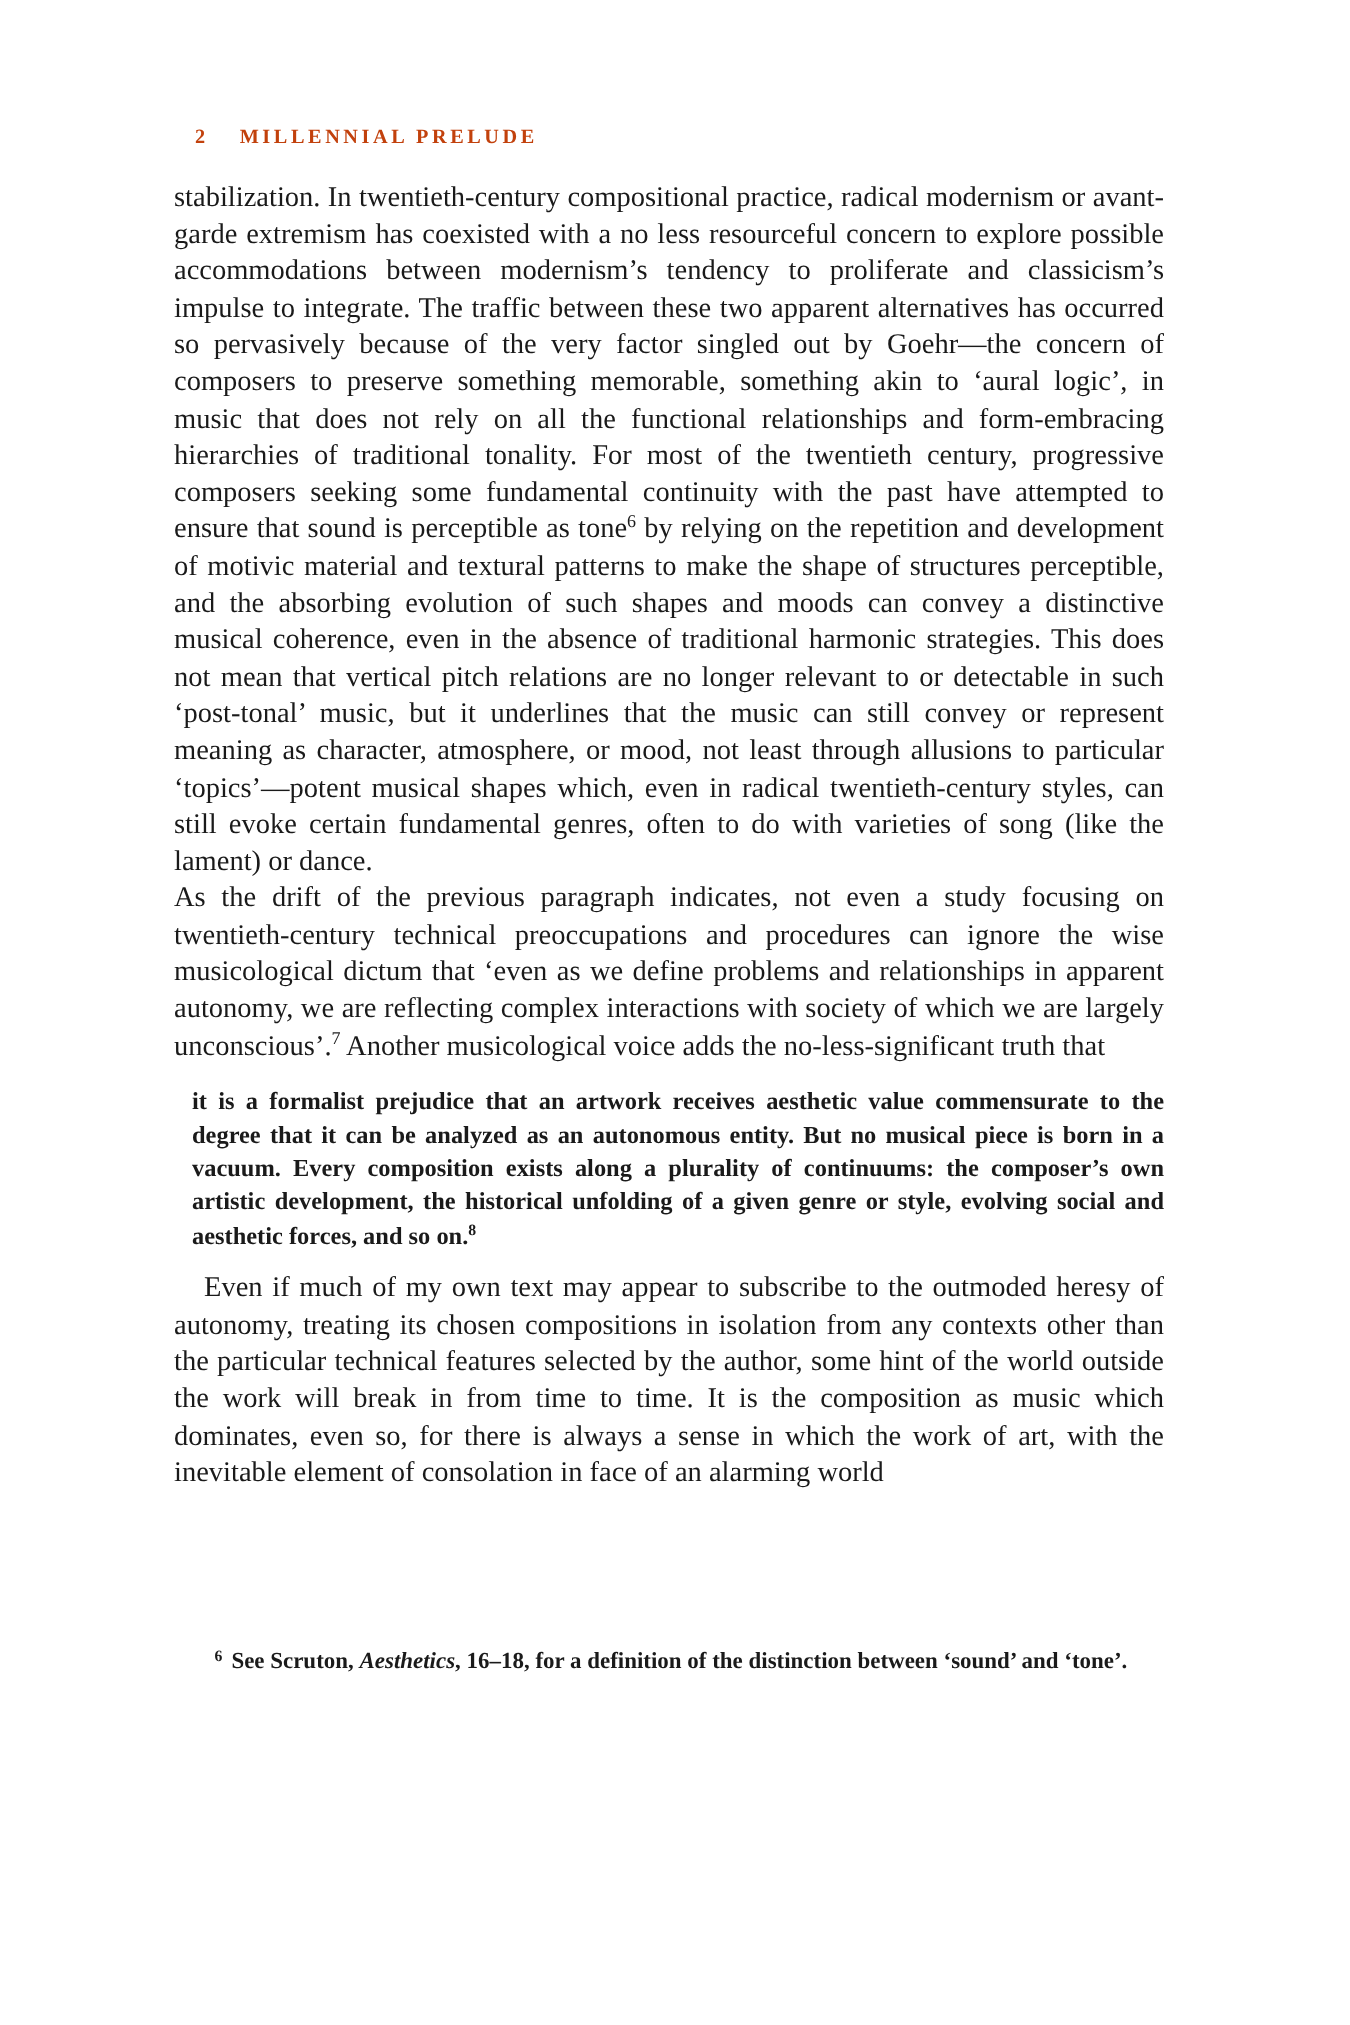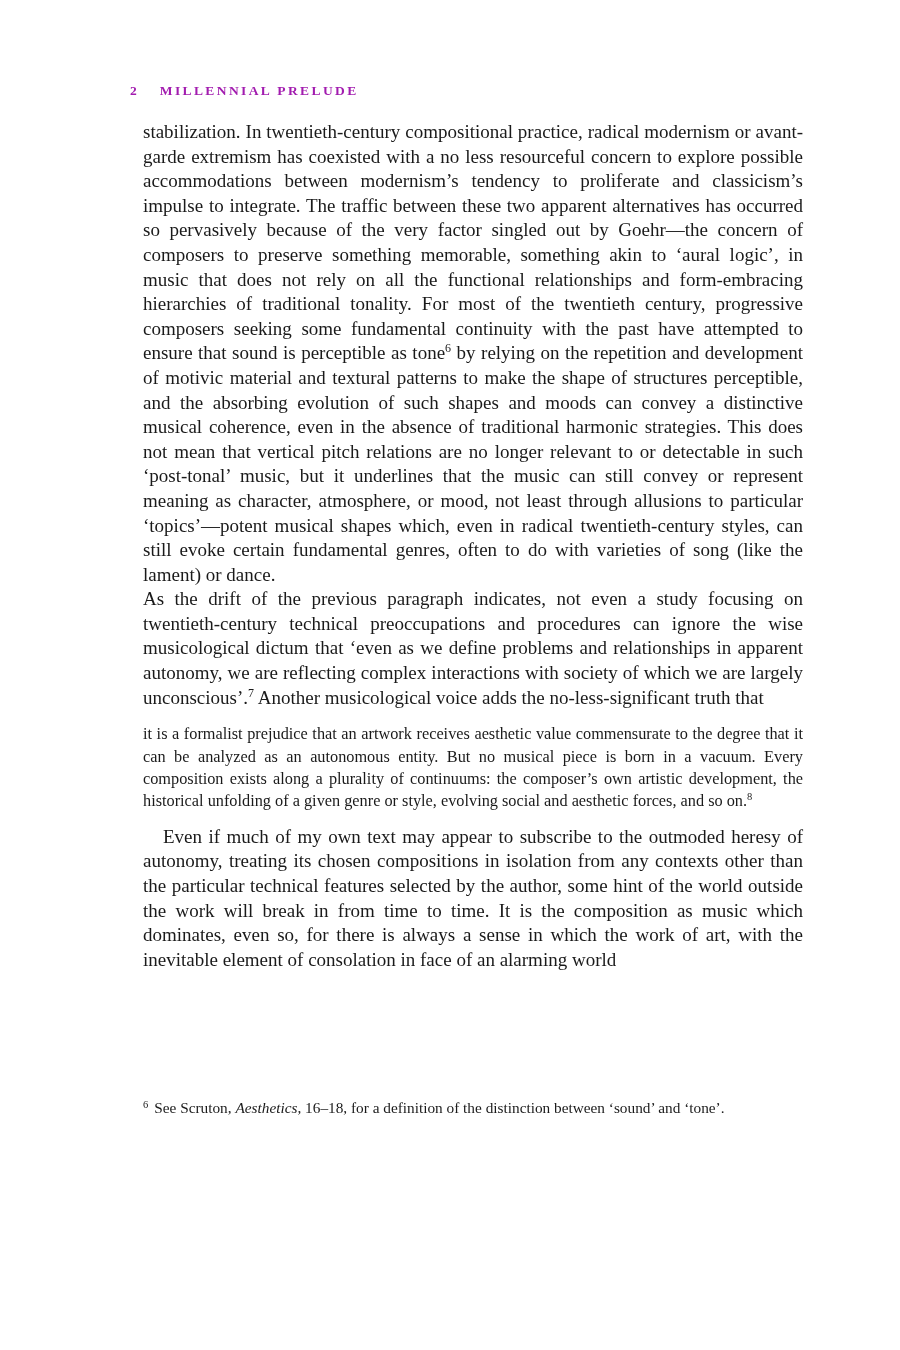--- a/index.html
+++ b/index.html
@@ -13,47 +13,48 @@
     overflow: hidden;
   }
   .running-head {
     position: absolute;
     left: 130px;
     top: 83px;
     width: 660px;
     font-size: 13.5px;
     font-weight: bold;
     letter-spacing: 2.4px;
-    color: #a21caf;
+    color: #c2410c;
     white-space: nowrap;
   }
   .pagenum {
     display: inline-block;
     margin-right: 23px;
     letter-spacing: 0;
   }
   .body-text {
     position: absolute;
-    left: 143px;
+    left: 116px;
     top: 120px;
     width: 660px;
     text-align: justify;
   }
   p.para {
     margin: 0;
     font-size: 19px;
     line-height: 24.6px;
   }
   .para-2 { margin-top: 22px; }
   blockquote.quote {
-    margin: 13px 0 12px 0;
+    margin: 13px 0 12px 12px;
     padding: 0;
     font-size: 16.3px;
     line-height: 22.4px;
     text-align: justify;
+    font-weight: bold;
   }
   .para-3 { text-indent: 20px; font-family: Liberation Serif, serif; }
   sup.noteref {
     font-size: 12px;
     line-height: 0;
     vertical-align: baseline;
     position: relative;
     top: -7px;
   }
   blockquote sup.noteref { font-size: 10.5px; top: -6px; }
@@ -62,20 +63,21 @@
     left: 130px;
     top: 1098px;
     width: 660px;
     font-size: 15.3px;
     line-height: 19.6px;
     text-align: justify;
   }
   .footnote {
     margin: 0;
     text-indent: 13px;
+    font-weight: bold;
   }
   .fn-num {
     font-size: 10.5px;
     line-height: 0;
     vertical-align: baseline;
     position: relative;
     top: -5px;
     margin-right: 6px;
   }
 </style>

